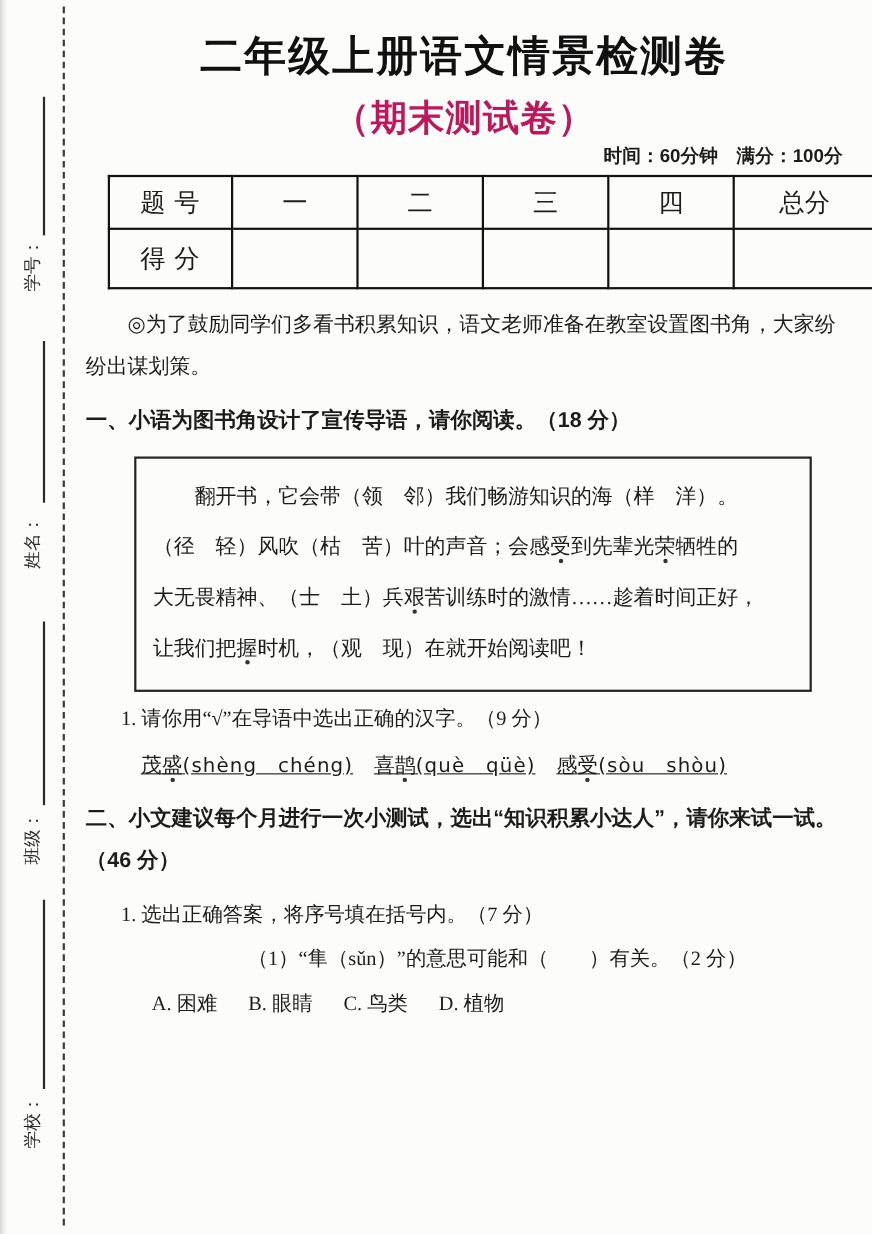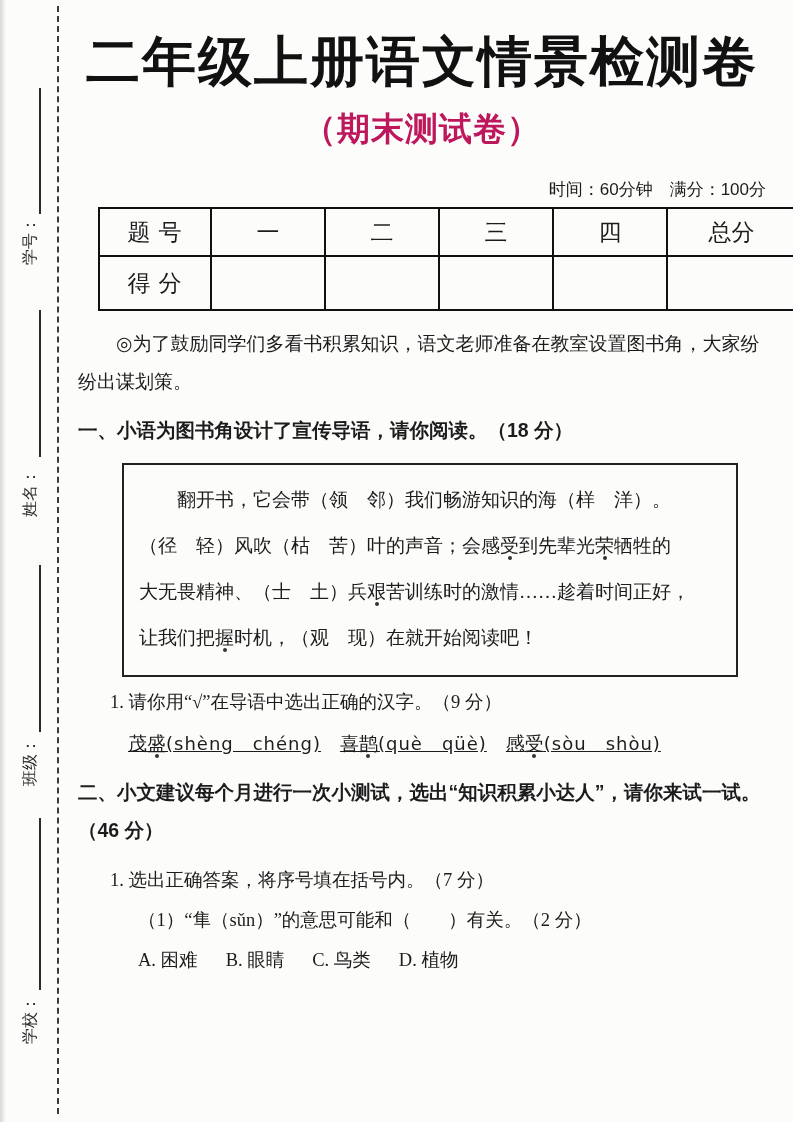--- a/index.html
+++ b/index.html
@@ -36,33 +36,33 @@
   .side-label.f2{top:493px;}
   .side-label.f3{top:762px;}
   .side-label.f4{top:1020px;}
   
   .content{
     position:absolute;left:78px;top:0;width:688px;
     padding-top:18px;
   }
   .title{
     margin:8px 0 0 0;text-align:center;
-    font-size:54px;font-weight:900;letter-spacing:2px;
+    font-size:38px;font-weight:900;letter-spacing:2px;
     font-family:"Liberation Sans","DejaVu Sans",sans-serif;
     color:#111;
   }
   .subtitle{
     margin:8px 0 0 0;text-align:center;
     font-size:33px;font-weight:800;letter-spacing:1px;
     font-family:"Liberation Sans","DejaVu Sans",sans-serif;
     color:#be185d;
   }
   .meta{
-    margin-top:26px;text-align:right;
-    font-size:17px;font-weight:400;
+    margin-top:0;text-align:right;
+    font-size:17px;font-weight:700;
     font-family:"Liberation Sans","DejaVu Sans",sans-serif;
   }
   table.score{
     margin-top:6px;width:666px;margin-left:20px;
     border-collapse:collapse;table-layout:fixed;
   }
   table.score th,table.score td{
     border:2px solid #111;
     text-align:center;vertical-align:middle;
     font-weight:400;font-size:23px;
@@ -87,21 +87,21 @@
     border:2px solid #222;
     padding:12px 15px 14px 15px;
     font-size:19px;line-height:46px;
   }
   .reading-box .bline{white-space:nowrap;}
   .reading-box .bline.first{text-indent:2em;}
   .q{
     margin-top:10px;margin-left:32px;
     font-size:18.5px;line-height:30px;
   }
-  .q.sub{margin-left:60px;}
+  .q.sub{margin-left:60px;text-align:center;}
   .pinyin-row{
     margin-top:14px;margin-left:50px;
     display:flex;gap:19px;
     font-size:19px;
     text-decoration:underline;
   }
   .pinyin-row .pword{white-space:nowrap;}
   .pinyin-row .py{
     font-family:"DejaVu Sans","Liberation Sans",sans-serif;
     font-size:18px;letter-spacing:1px;

